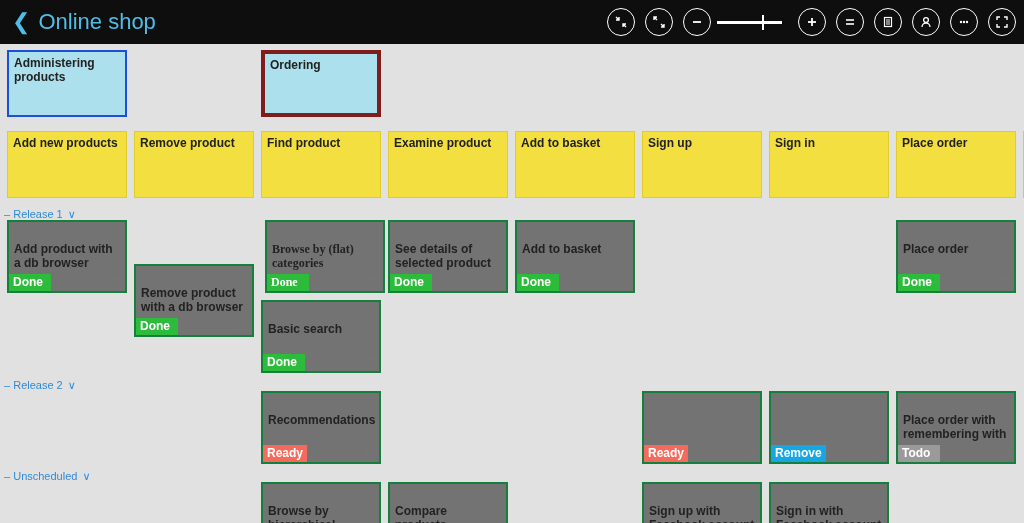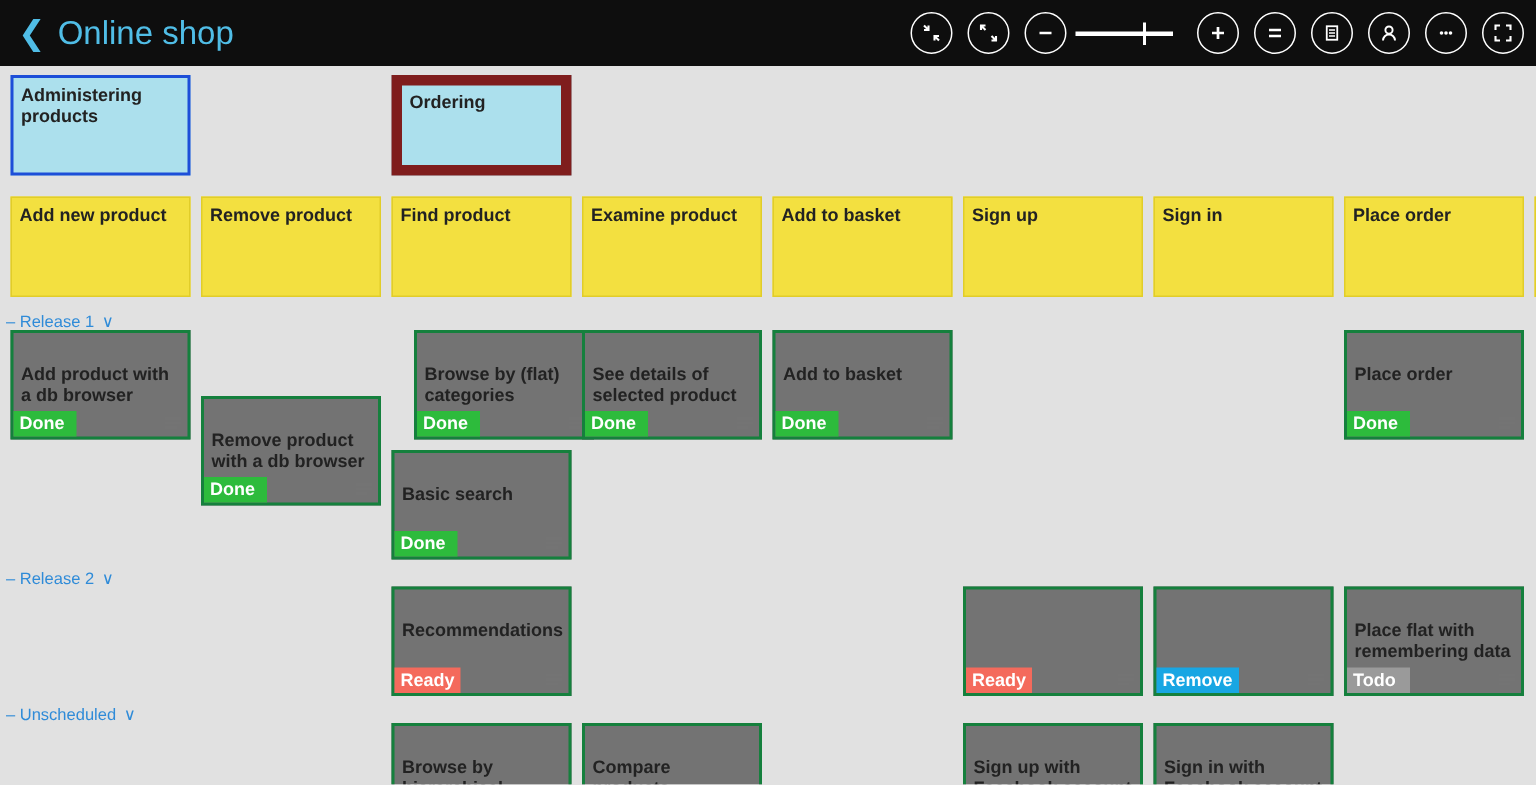--- a/index.html
+++ b/index.html
@@ -10,21 +10,21 @@
   .topbar .spacer { flex: 1; }
   .topbar .icon-btn {
     width: 28px; height: 28px; border: 1.5px solid #fff; border-radius: 50%;
     display: inline-flex; align-items: center; justify-content: center; margin-left: 10px;
     cursor: pointer; color: #fff; position: relative;
   }
   .topbar svg { display: block; }
   .zoom-slider { width: 65px; height: 3px; background: #fff; margin: 0 6px; position: relative; }
   .zoom-slider .knob { position: absolute; width: 2px; height: 15px; background: #fff; top: -6px; left: 45px; }
   .board { position: relative; height: 479px; overflow: hidden; }
-  .activity { position: absolute; top: 6px; width: 120px; height: 67px; background: #ace0ed; border: 7px solid #7f1d1d; padding: 4px 5px; font-size: 12px; font-weight: bold; line-height: 1.2; }
+  .activity { position: absolute; top: 6px; width: 120px; height: 67px; background: #ace0ed; border: 4px solid #7f1d1d; padding: 4px 5px; font-size: 12px; font-weight: bold; line-height: 1.2; }
   .activity.selected { border: 2px solid #1d4ed8; }
   .step { position: absolute; top: 87px; width: 120px; height: 67px; background: #f3e040; border: 1px solid #e1cd29; padding: 4px 5px; font-size: 12px; font-weight: bold; line-height: 1.2; }
   .release-label { position: absolute; left: 4px; color: #2f8bd8; font-size: 11px; font-weight: normal; cursor: pointer; }
   .release-label .chev { margin-left: 2px; }
   .story { position: absolute; width: 120px; height: 73px; background: #737373; border: 2px solid #15803d; padding: 20px 5px; font-size: 12px; font-weight: bold; line-height: 1.2; }
   .status { position: absolute; bottom: 0; left: 0; padding: 1px 4px 2px 4px; font-size: 12px; color: #fff; font-weight: bold; min-width: 42px; }
   .status.done  { background: #2dbb3c; }
   .status.ready { background: #f46a5c; }
   .status.doing { background: #18a6e3; }
   .status.todo  { background: #9a9a9a; }
@@ -94,42 +94,42 @@
   </span>
   <span class="icon-btn">
     <svg width="14" height="14" viewBox="0 0 14 14">
         <path d="M2 5V2H5 M9 2H12V5 M12 9V12H9 M5 12H2V9" stroke="#fff" stroke-width="1.4" fill="none"></path>
       </svg>
   </span>
 </div>
 
 <div class="board" id="board">
     <div class="activity selected" style="left: 7px;">Administering products</div>
-    <div class="step" style="left: 7px;">Add new product</div>
+    <div class="step" style="left: 7px;">Add new products</div>
     <div class="step" style="left: 134px;">Remove product</div>
     <div class="activity" style="left: 261px;">Ordering</div>
     <div class="step" style="left: 261px;">Find product</div>
     <div class="step" style="left: 388px;">Examine product</div>
     <div class="step" style="left: 515px;">Add to basket</div>
     <div class="step" style="left: 642px;">Sign up</div>
     <div class="step" style="left: 769px;">Sign in</div>
     <div class="step" style="left: 896px;">Place order</div>
     <div class="step" style="left: 1023px;"></div>
     <div class="release-label" style="top: 164px;">– <span>Release 1</span> <span class="chev">∨</span></div>
     <div class="story" style="left: 7px; top: 176px;"><span>Add product with a db browser</span><span class="status done">Done</span><span class="lines-icon">
         <span></span>
         <span></span>
         <span></span>
       </span></div>
     <div class="story" style="left: 134px; top: 176px; margin-top: 44px;"><span>Remove product with a db browser</span><span class="status done">Done</span><span class="lines-icon">
         <span></span>
         <span></span>
         <span></span>
       </span></div>
-    <div class="story" style="left: 276px; top: 176px;"><span>Browse by (flat) categories</span><span class="status done">Done</span><span class="lines-icon">
+    <div class="story" style="left: 265px; top: 176px; font-family: Liberation Serif, serif;"><span>Browse by (flat) categories</span><span class="status done">Done</span><span class="lines-icon">
         <span></span>
         <span></span>
         <span></span>
       </span></div>
     <div class="story" style="left: 388px; top: 176px;"><span>See details of selected product</span><span class="status done">Done</span><span class="lines-icon">
         <span></span>
         <span></span>
         <span></span>
       </span></div>
     <div class="story" style="left: 515px; top: 176px;"><span>Add to basket</span><span class="status done">Done</span><span class="lines-icon">
@@ -156,21 +156,21 @@
     <div class="story" style="left: 642px; top: 347px;"><span class="status ready">Ready</span><span class="lines-icon">
         <span></span>
         <span></span>
         <span></span>
       </span></div>
     <div class="story" style="left: 769px; top: 347px;"><span class="status doing">Remove</span><span class="lines-icon">
         <span></span>
         <span></span>
         <span></span>
       </span></div>
-    <div class="story" style="left: 896px; top: 347px;"><span>Place flat with remembering data</span><span class="status todo">Todo</span><span class="lines-icon">
+    <div class="story" style="left: 896px; top: 347px;"><span>Place order with remembering with</span><span class="status todo">Todo</span><span class="lines-icon">
         <span></span>
         <span></span>
         <span></span>
       </span></div>
     <div class="release-label" style="top: 426px;">– <span>Unscheduled</span> <span class="chev">∨</span></div>
     <div class="story" style="left: 261px; top: 438px;"><span>Browse by hierarchical categories</span></div>
     <div class="story" style="left: 388px; top: 438px;"><span>Compare products</span></div>
     <div class="story" style="left: 642px; top: 438px;"><span>Sign up with Facebook account</span></div>
     <div class="story" style="left: 769px; top: 438px;"><span>Sign in with Facebook account</span></div>
   </div>

